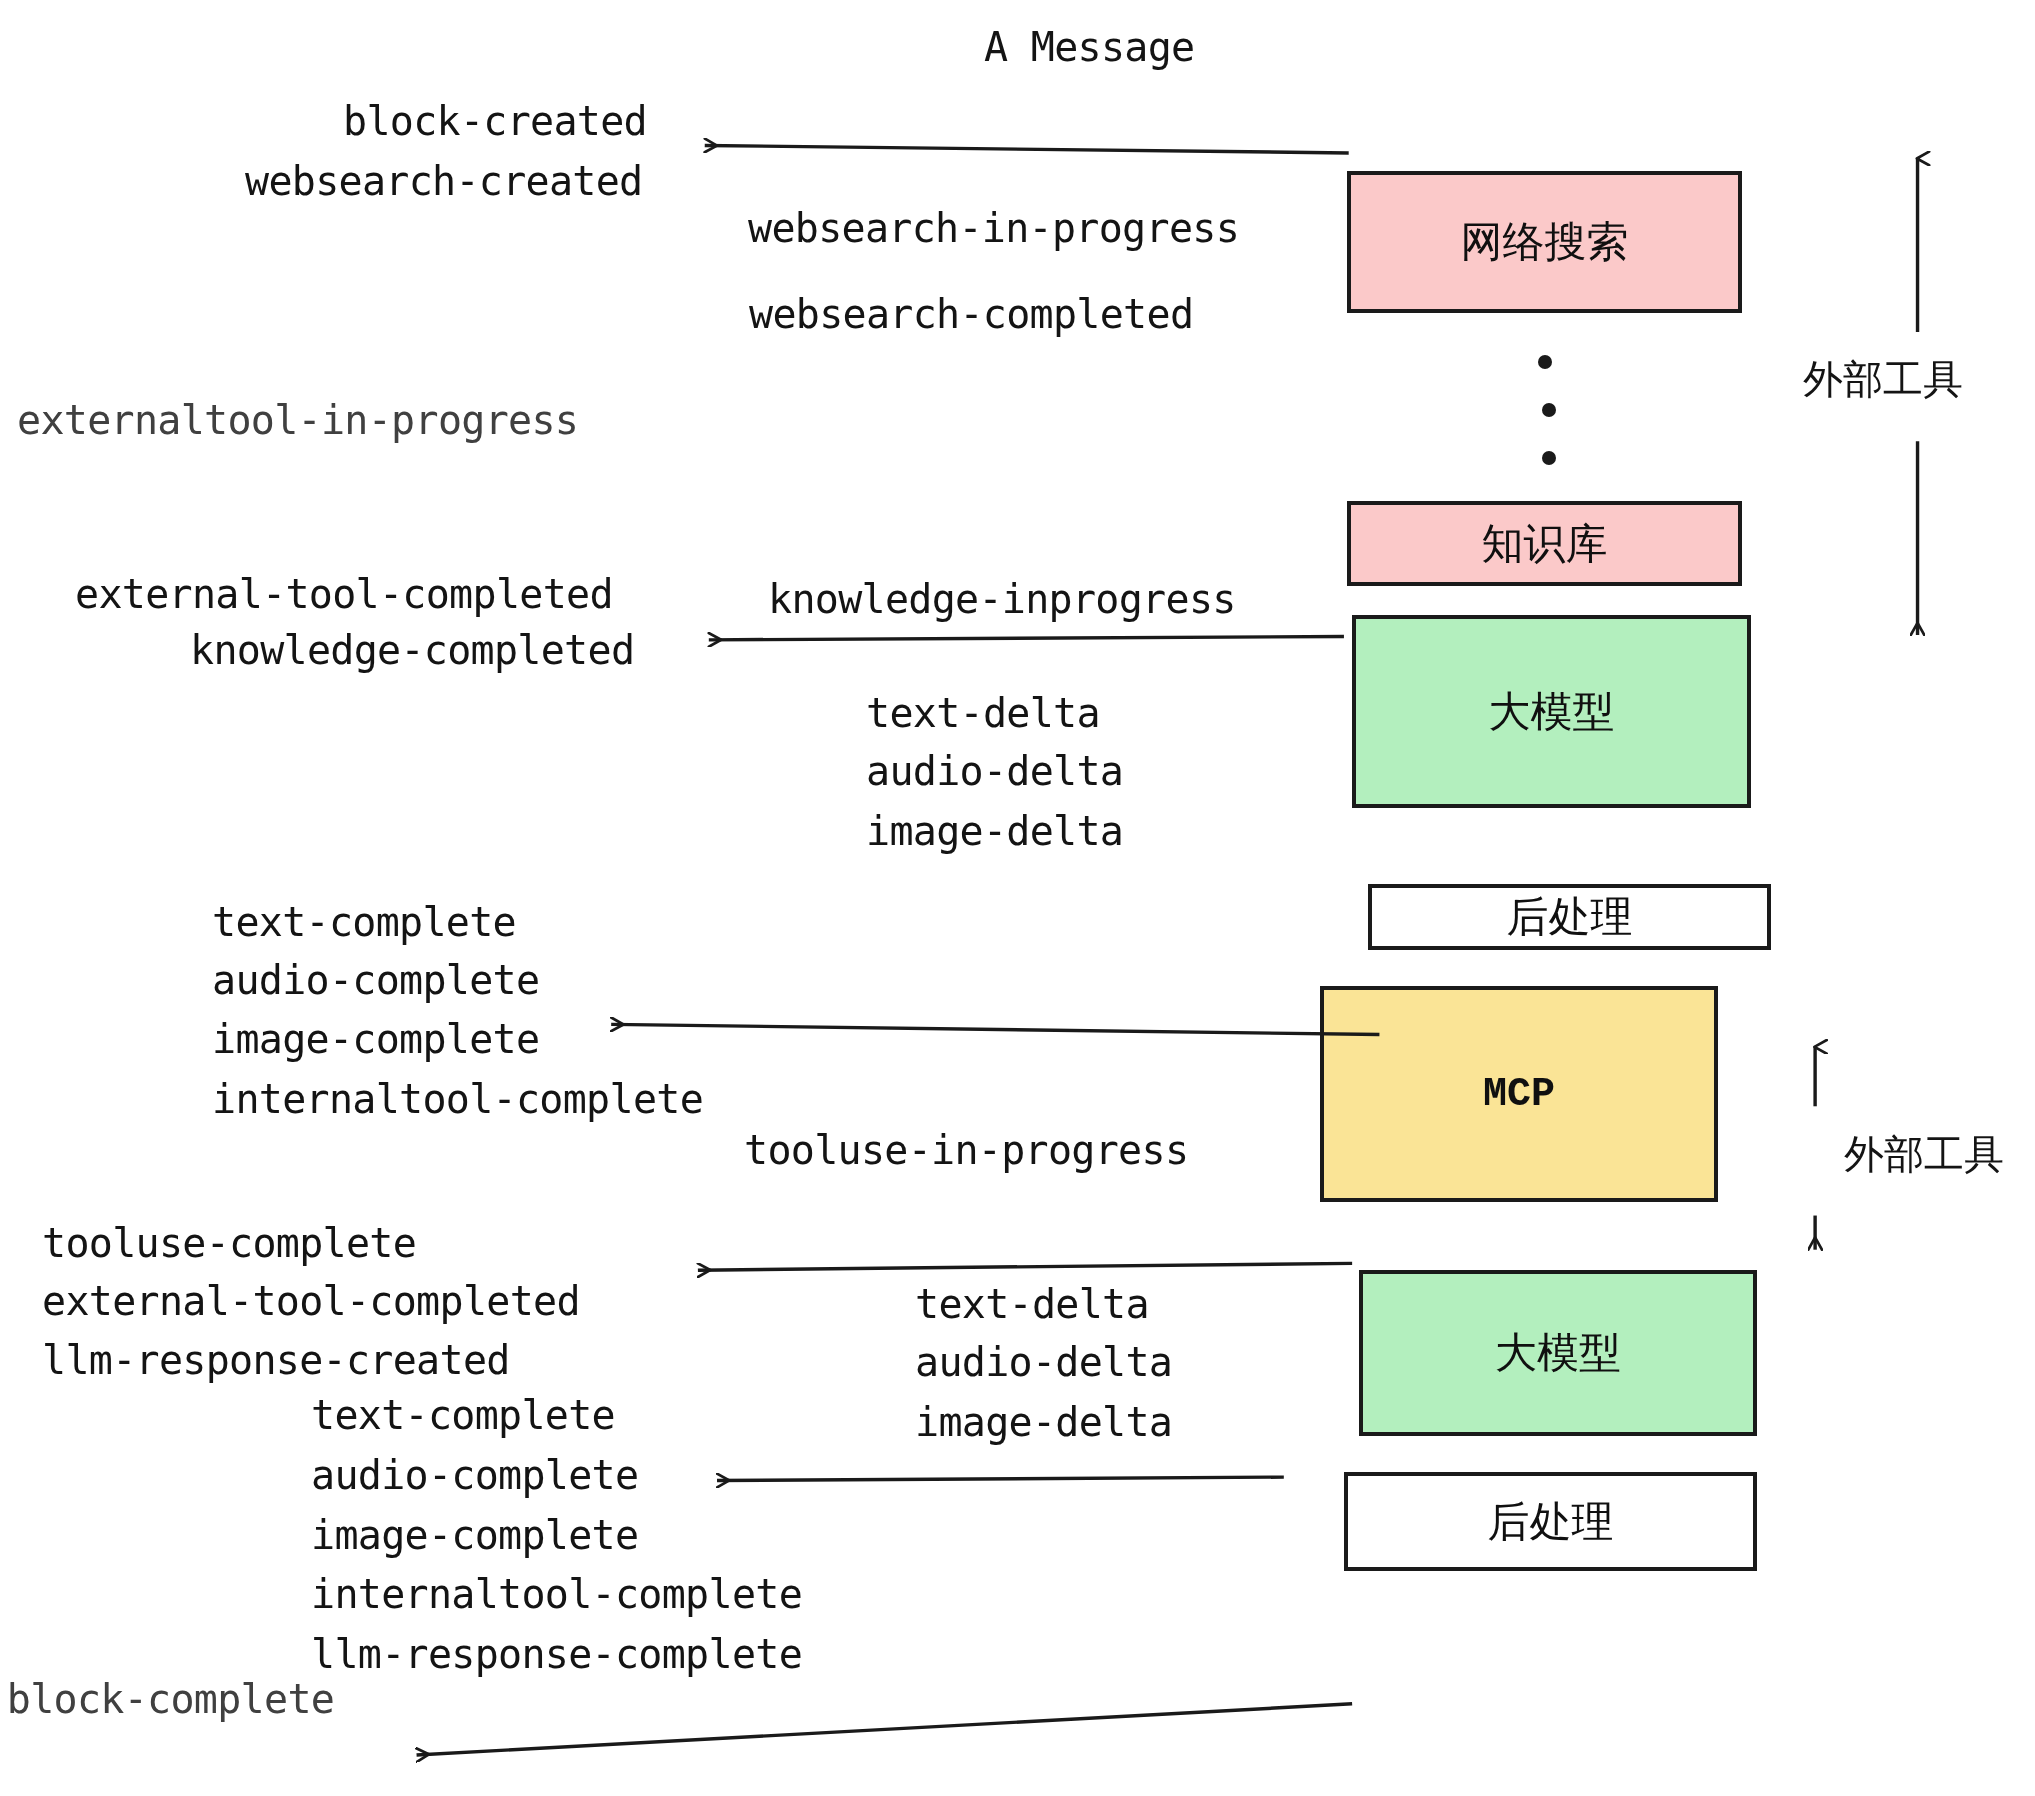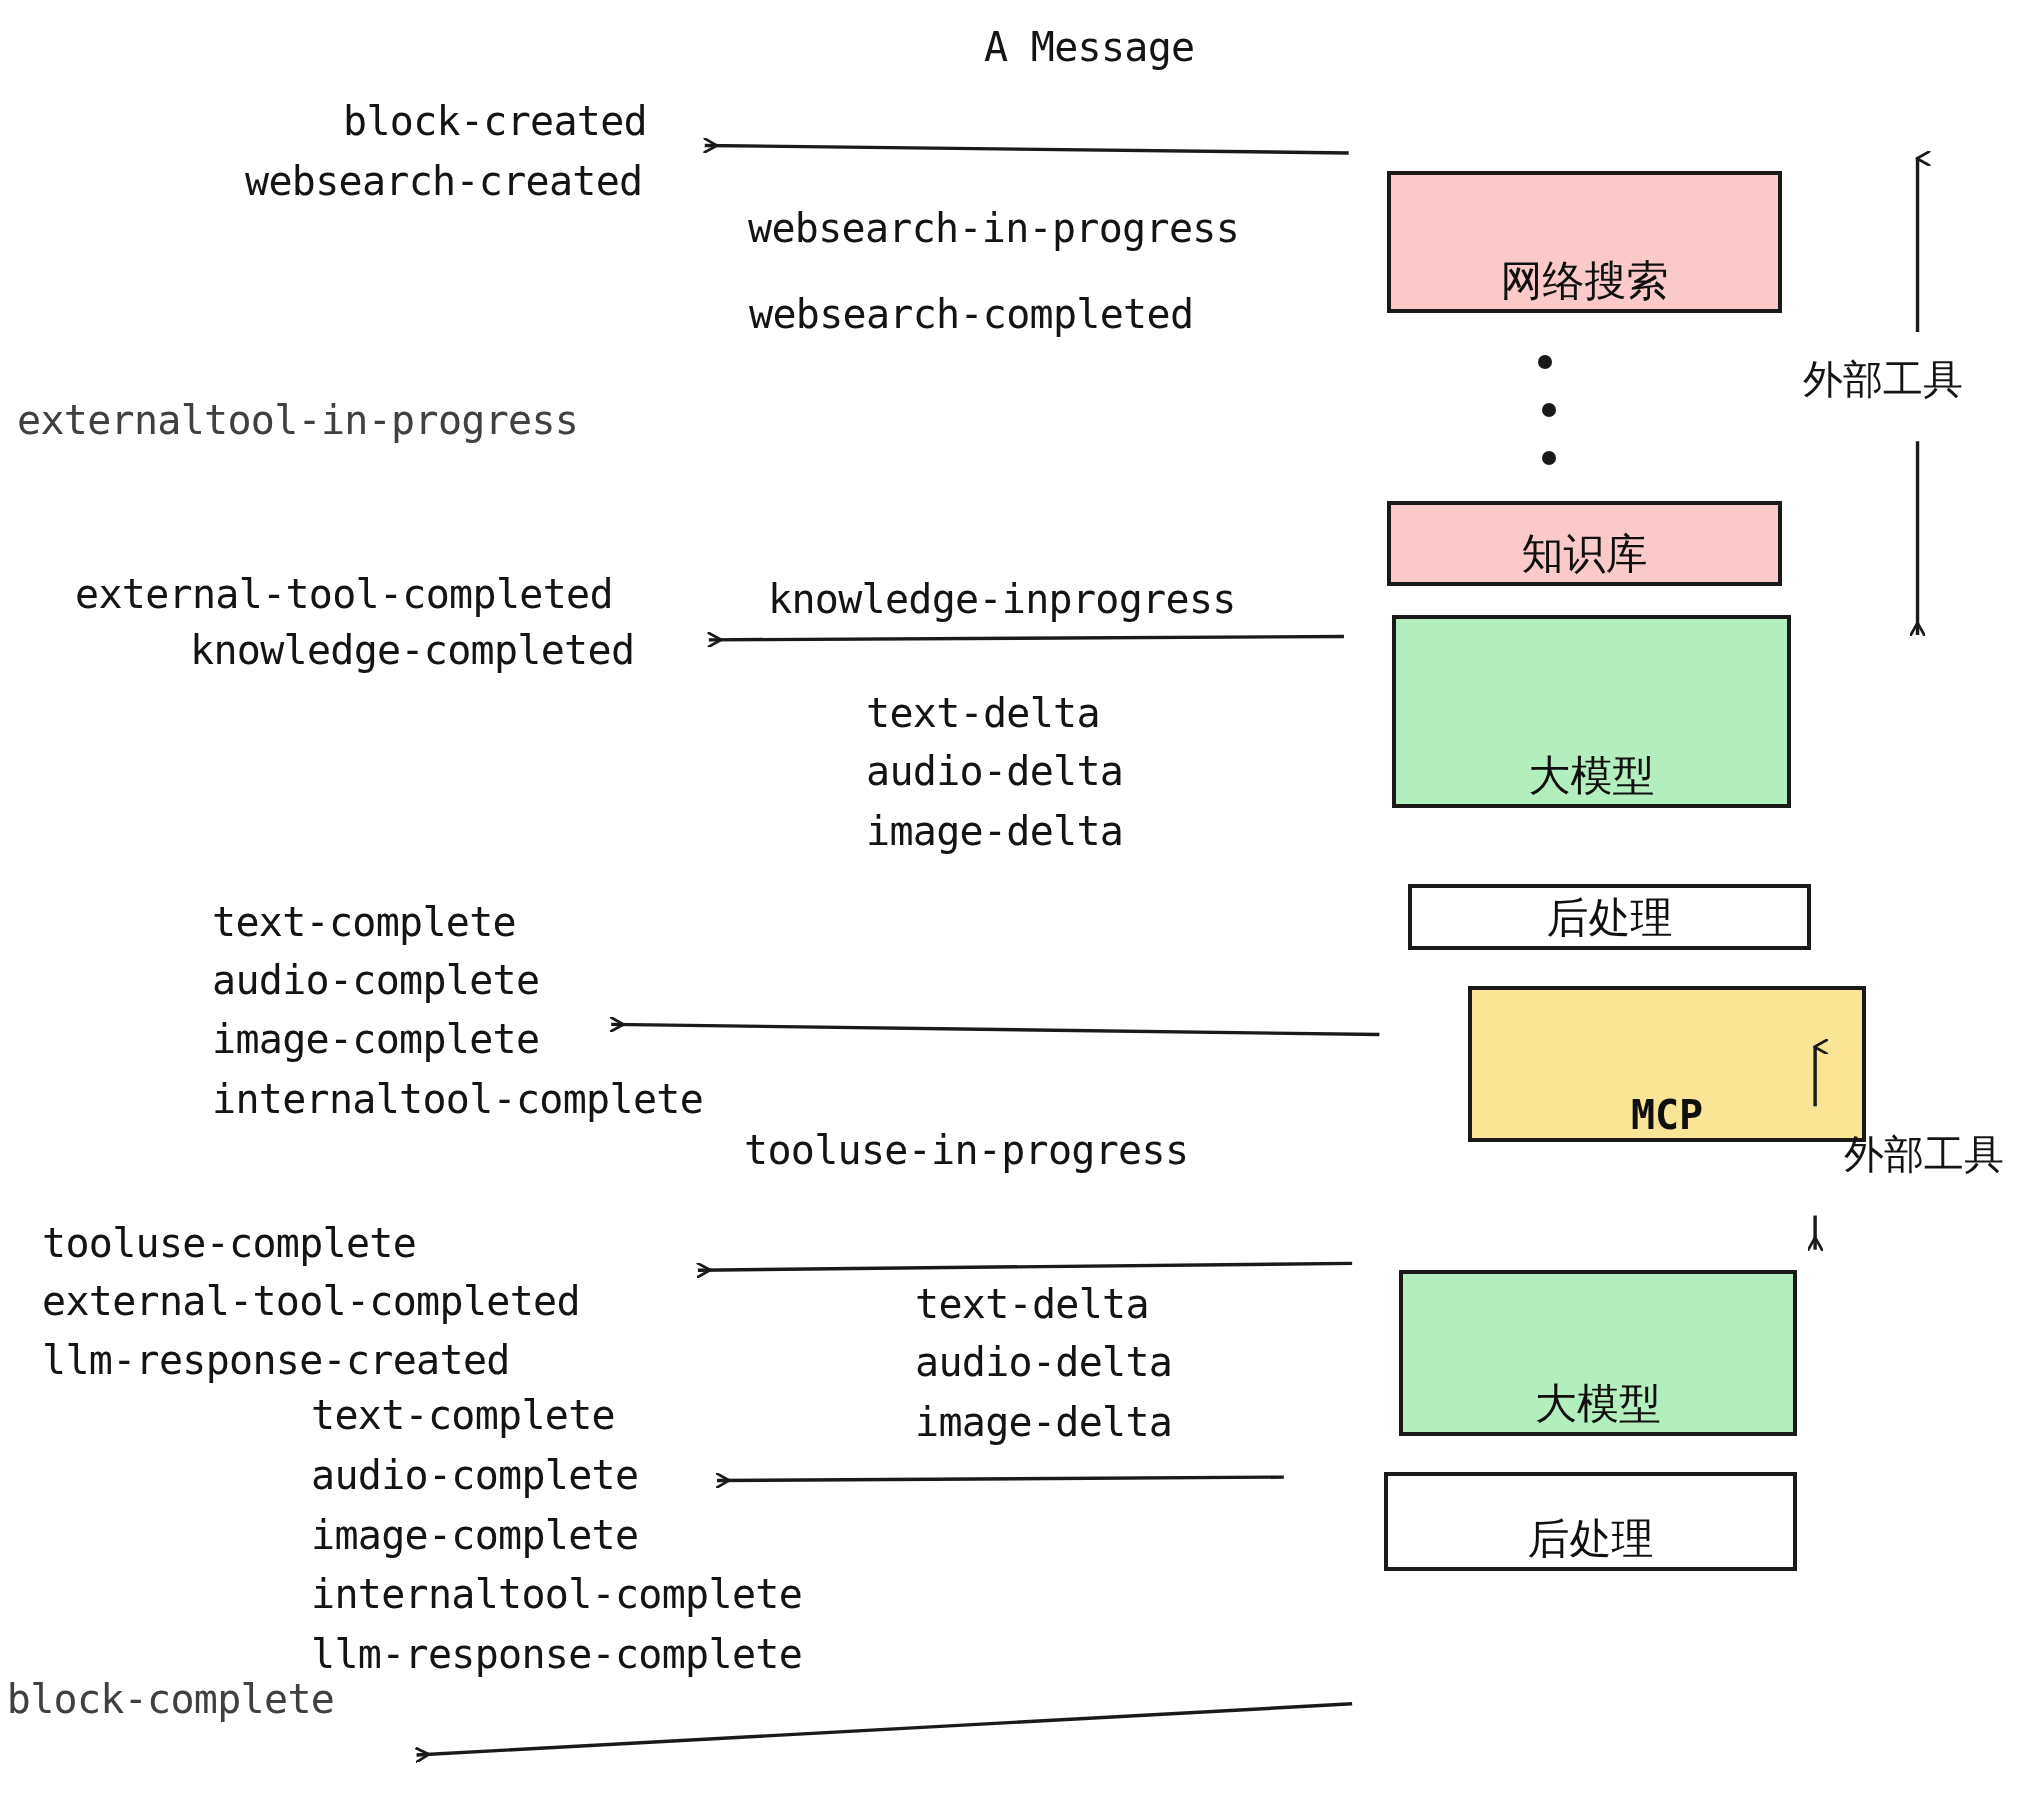--- a/index.html
+++ b/index.html
@@ -38,26 +38,25 @@
     font-size: 40px;
     color: #141414;
     white-space: nowrap;
     letter-spacing: -0.7px;
   }
   .node {
     position: absolute;
     box-sizing: border-box;
     border: 4.1px solid #1a1a1a;
     display: flex;
-    align-items: flex-end;
+    align-items: center;
     justify-content: center;
     font-family: "DejaVu Sans", "Liberation Sans", sans-serif;
     font-size: 42px;
     color: #101010;
-    margin-left: 40px;
   }
   .node.mcp { font-family: "DejaVu Sans Mono", "Liberation Mono", monospace; font-size: 40px; font-weight: 700;}
   .brlabel {
     position: absolute;
     font-family: "DejaVu Sans", "Liberation Sans", sans-serif;
     font-size: 40px;
     color: #101010;
     white-space: nowrap;
   }
   .dot {
@@ -81,21 +80,21 @@
       </div>
       <div class="node" style="left: 1347px; top: 501px; width: 395px; height: 85px; background: rgb(251, 201, 201); border-color: rgb(26, 26, 26);">
         <span>知识库</span>
       </div>
       <div class="node" style="left: 1352px; top: 615px; width: 399px; height: 193px; background: rgb(179, 239, 190); border-color: rgb(26, 26, 26);">
         <span>大模型</span>
       </div>
       <div class="node" style="left: 1368px; top: 884px; width: 403px; height: 66px; background: rgb(255, 255, 255); border-color: rgb(26, 26, 26);">
         <span>后处理</span>
       </div>
-      <div class="node mcp" style="left: 1428px; top: 986px; width: 398px; height: 156px; background: rgb(250, 228, 150); border-color: rgb(26, 26, 26);">
+      <div class="node mcp" style="left: 1320px; top: 986px; width: 398px; height: 216px; background: rgb(250, 228, 150); border-color: rgb(26, 26, 26); font-family: Liberation Mono, monospace;">
         <span>MCP</span>
       </div>
       <div class="node" style="left: 1359px; top: 1270px; width: 398px; height: 166px; background: rgb(179, 239, 190); border-color: rgb(26, 26, 26);">
         <span>大模型</span>
       </div>
       <div class="node" style="left: 1344px; top: 1472px; width: 413px; height: 99px; background: rgb(255, 255, 255); border-color: rgb(26, 26, 26);">
         <span>后处理</span>
       </div>
     </div>
 

